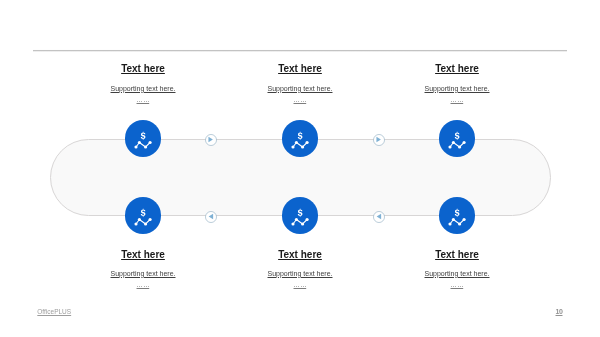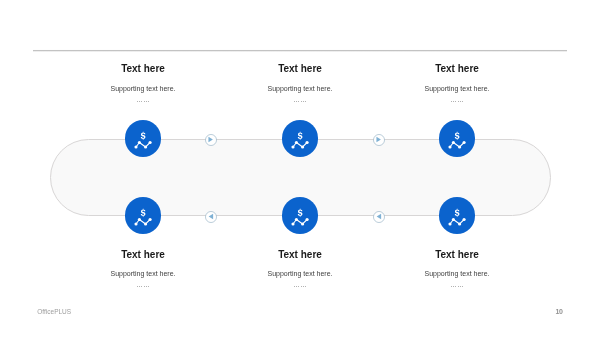--- a/index.html
+++ b/index.html
@@ -13,21 +13,21 @@
 
   .pill{position:absolute;left:49.8px;top:139px;width:501px;height:76.6px;
         box-sizing:border-box;border:1px solid #d8d6d6;border-radius:40px;background:#f9f9f9;}
 
   .node{position:absolute;width:36.8px;height:36.8px;border-radius:50%;background:#0b63cd;}
   .node svg{position:absolute;left:10.65px;top:12.0px;display:block;width:16.2px;height:16.2px;overflow:visible;}
 
   .marker{position:absolute;width:12px;height:12px;}
   .marker svg{display:block;width:12px;height:12px;overflow:visible;}
 
-  .ttl,.sub,.dots,.brand,.pageno{transform:translateZ(0);}
+  .ttl,.sub,.dots,.brand,.pageno{transform:translateZ(0);text-decoration:underline;}
   .ttl{position:absolute;font-weight:bold;font-size:10px;line-height:10px;color:#1a1a1a;text-align:center;white-space:nowrap;}
   .sub{position:absolute;font-size:7px;line-height:7px;color:#404040;text-align:center;white-space:nowrap;}
   .dots{position:absolute;font-size:8px;line-height:8px;letter-spacing:-0.3px;word-spacing:-0.8px;
         text-indent:-0.3px;color:#7d7d7d;text-align:center;white-space:nowrap;}
 
   .brand{position:absolute;left:37.3px;top:308.6px;font-size:6.5px;line-height:6.5px;color:#9d9d9d;}
   .pageno{position:absolute;left:555.5px;top:307.6px;font-size:7px;line-height:7px;font-weight:bold;letter-spacing:-0.4px;color:#929292;}
 </style>
 </head>
 <body>

